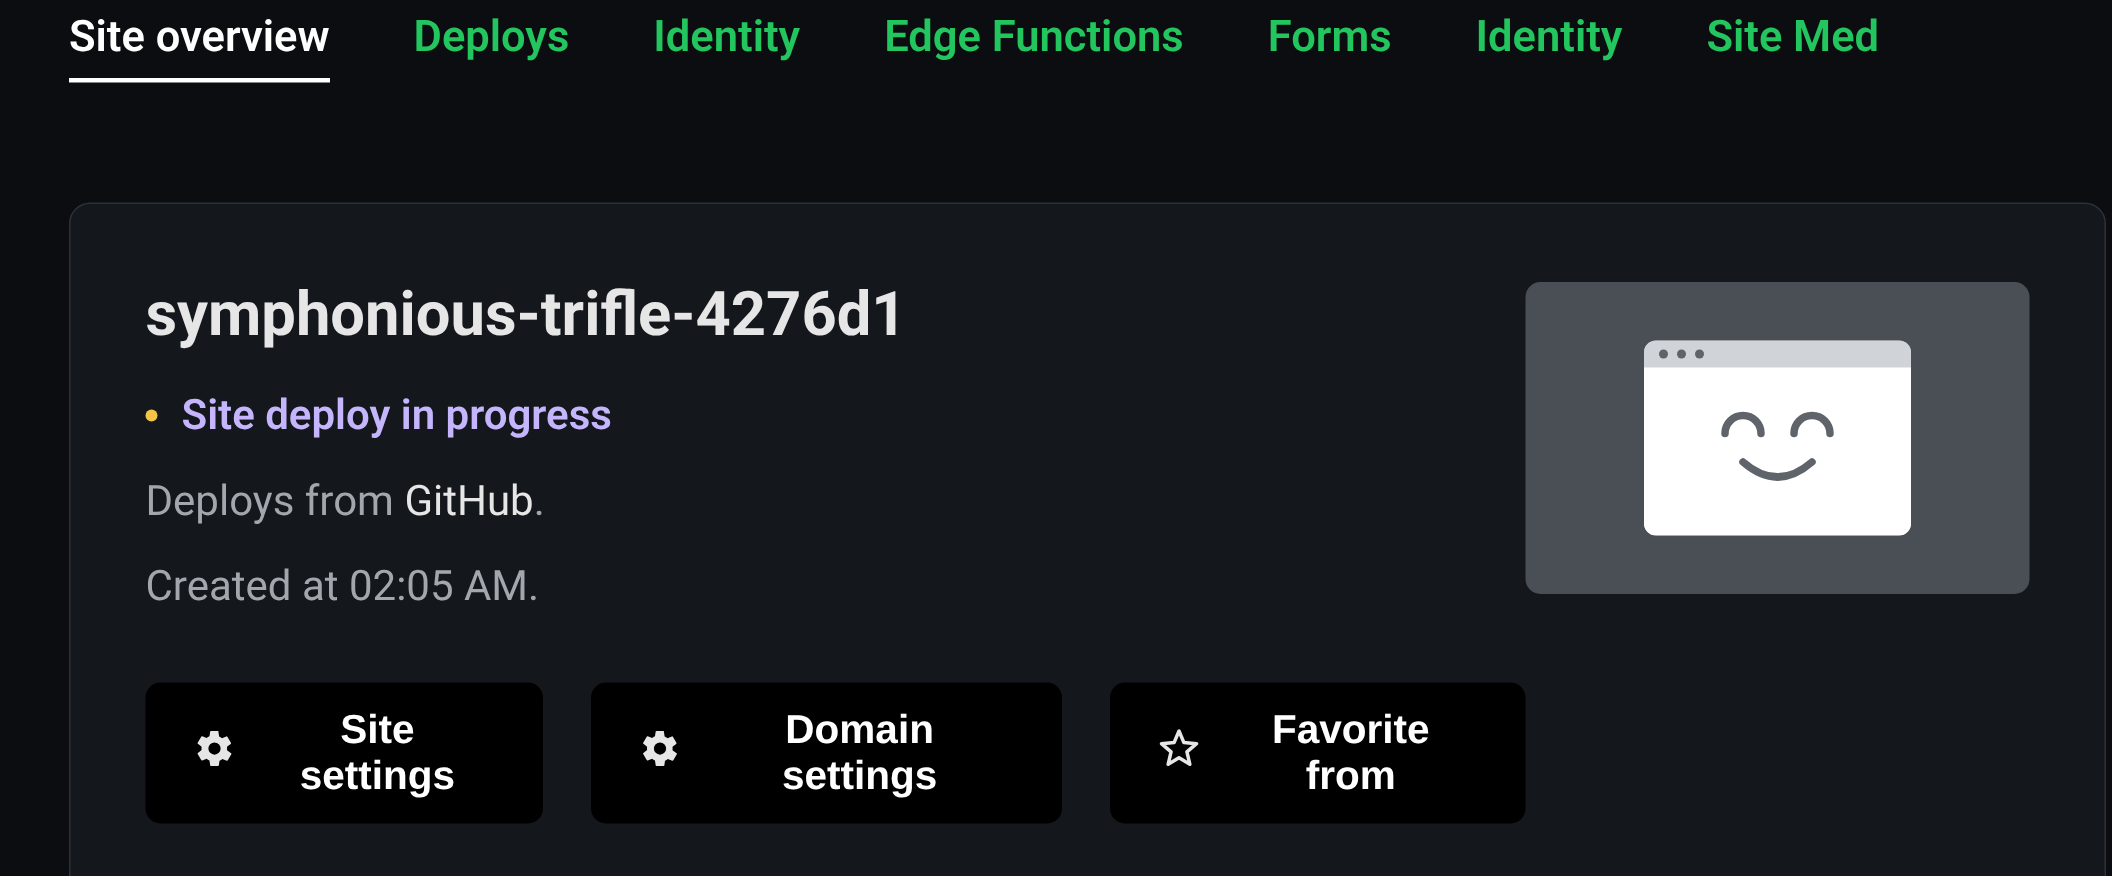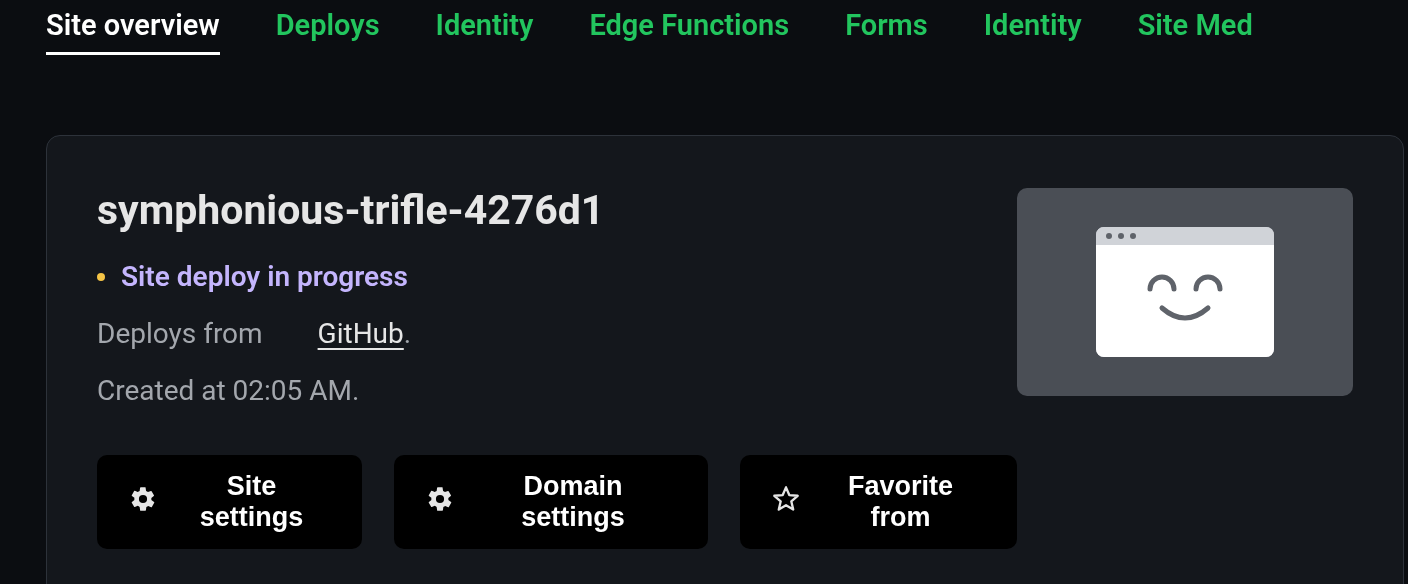--- a/index.html
+++ b/index.html
@@ -87,24 +87,22 @@
     }
 
     .info-line {
       font-size: 28px;
       color: #a3a7ad;
       margin-bottom: 24px;
     }
 
     .github-link {
       color: #e6e6e6;
-      text-decoration: underline;
       text-underline-offset: 5px;
       cursor: pointer;
-      margin-left: 48px;
     }
 
     .buttons {
       display: flex;
       gap: 32px;
       margin-top: 48px;
     }
 
     .btn {
       display: inline-flex;

